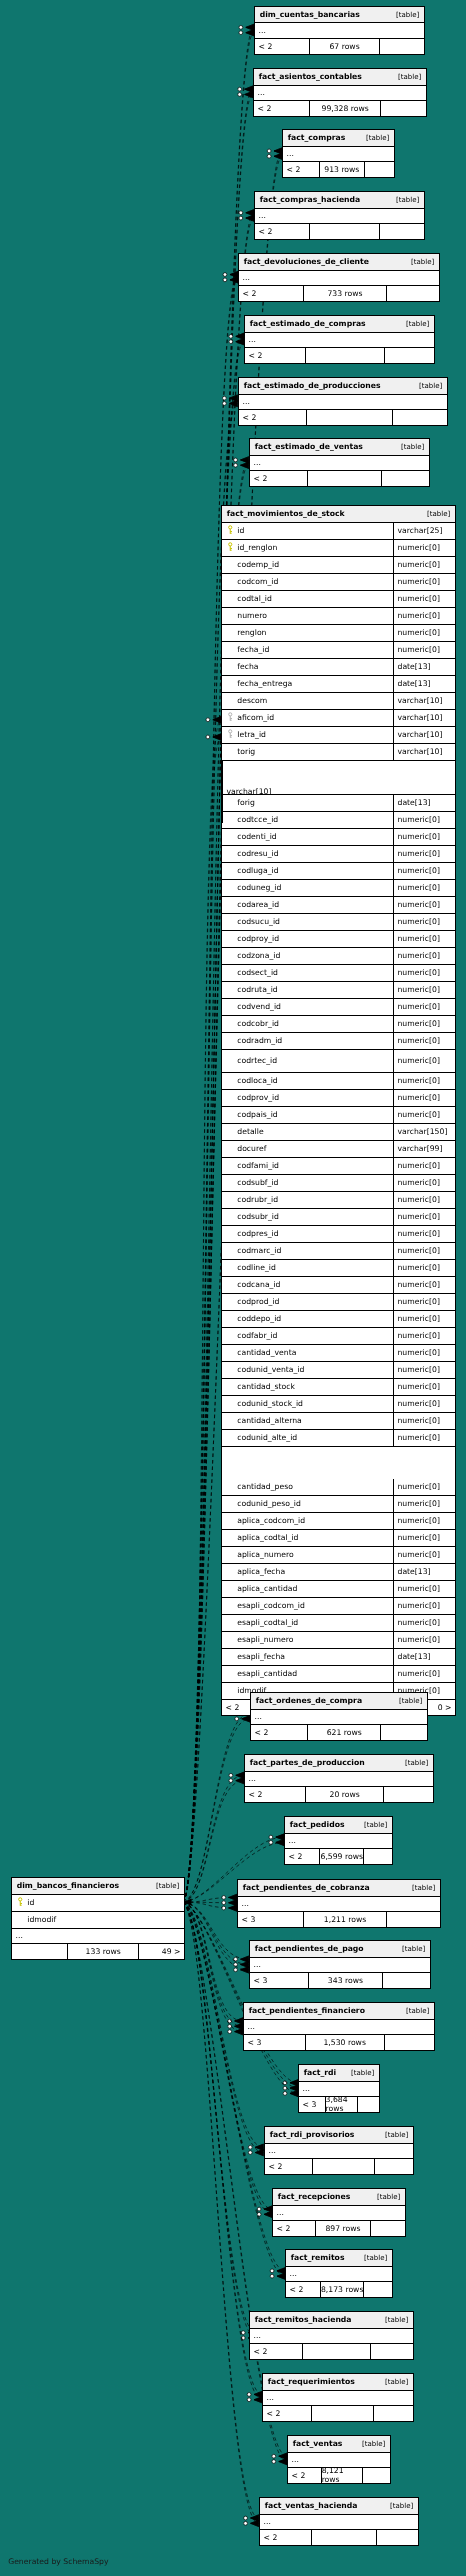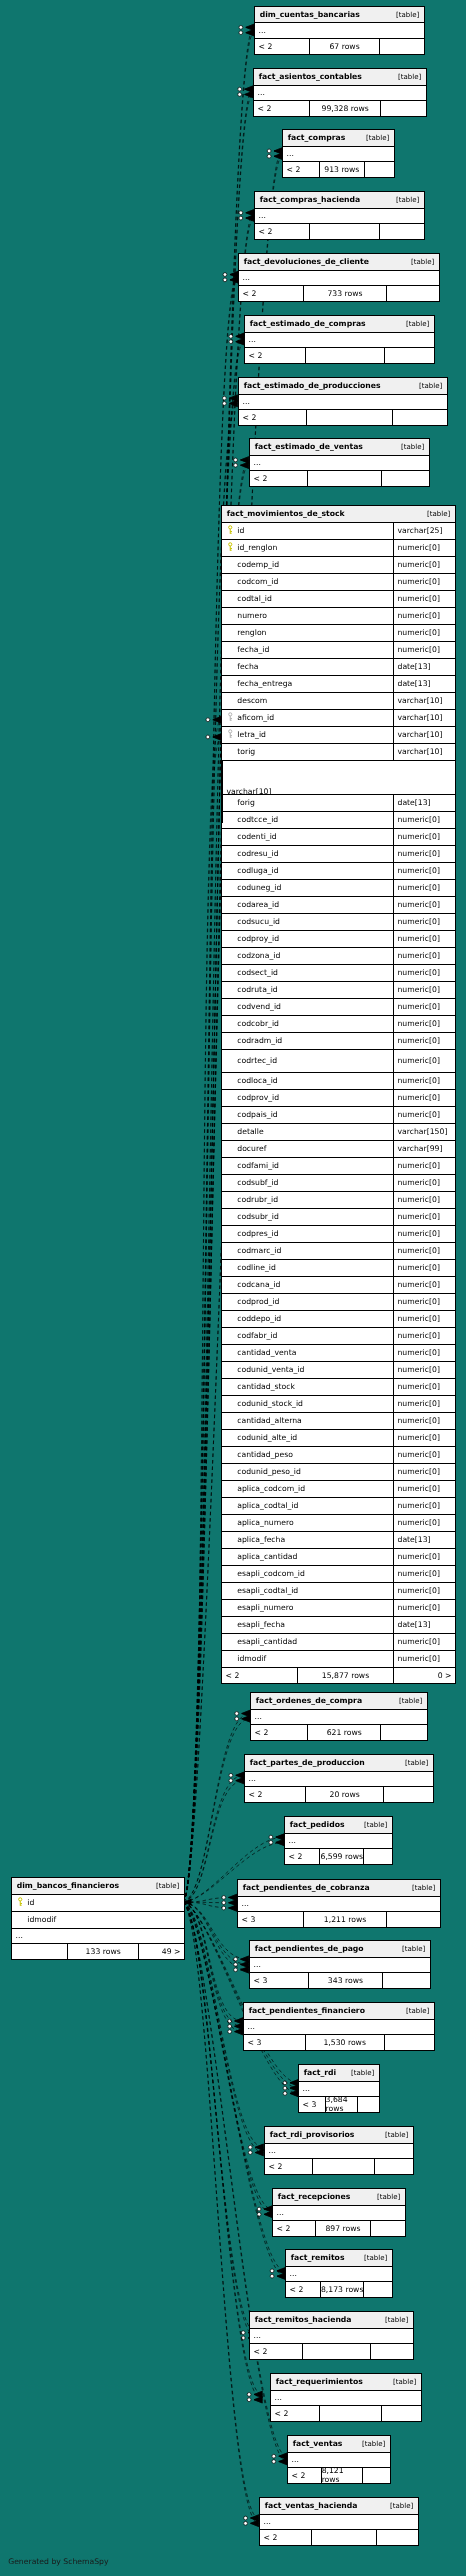--- a/index.html
+++ b/index.html
@@ -575,21 +575,21 @@
           </span>
           <span class="col-type">numeric[0]</span>
         </div>
         <div class="col-row" style="height: 17px;">
           <span class="col-name">
             <span class="keyslot"></span>
             <span>codunid_alte_id</span>
           </span>
           <span class="col-type">numeric[0]</span>
         </div>
-        <div class="col-row" style="height: 17px;">
+        <div class="col-row" style="height: 17px; margin-top: 32px;">
           <span class="col-name">
             <span class="keyslot"></span>
             <span>cantidad_peso</span>
           </span>
           <span class="col-type">numeric[0]</span>
         </div>
         <div class="col-row" style="height: 17px;">
           <span class="col-name">
             <span class="keyslot"></span>
             <span>codunid_peso_id</span>
@@ -804,21 +804,21 @@
           <span class="tbl-title">fact_remitos_hacienda</span>
           <span class="tbl-tag">[table]</span>
         </div>
         <div class="ellipsis-row">...</div>
         <div class="tbl-footer">
           <span class="fl">&lt; 2</span>
           <span class="fc"></span>
           <span class="fr"></span>
         </div>
       </div>
-      <div class="tbl" style="left: 270px; top: 2373px; width: 152px;">
+      <div class="tbl" style="left: 262px; top: 2373px; width: 152px;">
         <div class="tbl-header">
           <span class="tbl-title">fact_requerimientos</span>
           <span class="tbl-tag">[table]</span>
         </div>
         <div class="ellipsis-row">...</div>
         <div class="tbl-footer">
           <span class="fl">&lt; 2</span>
           <span class="fc"></span>
           <span class="fr"></span>
         </div>

